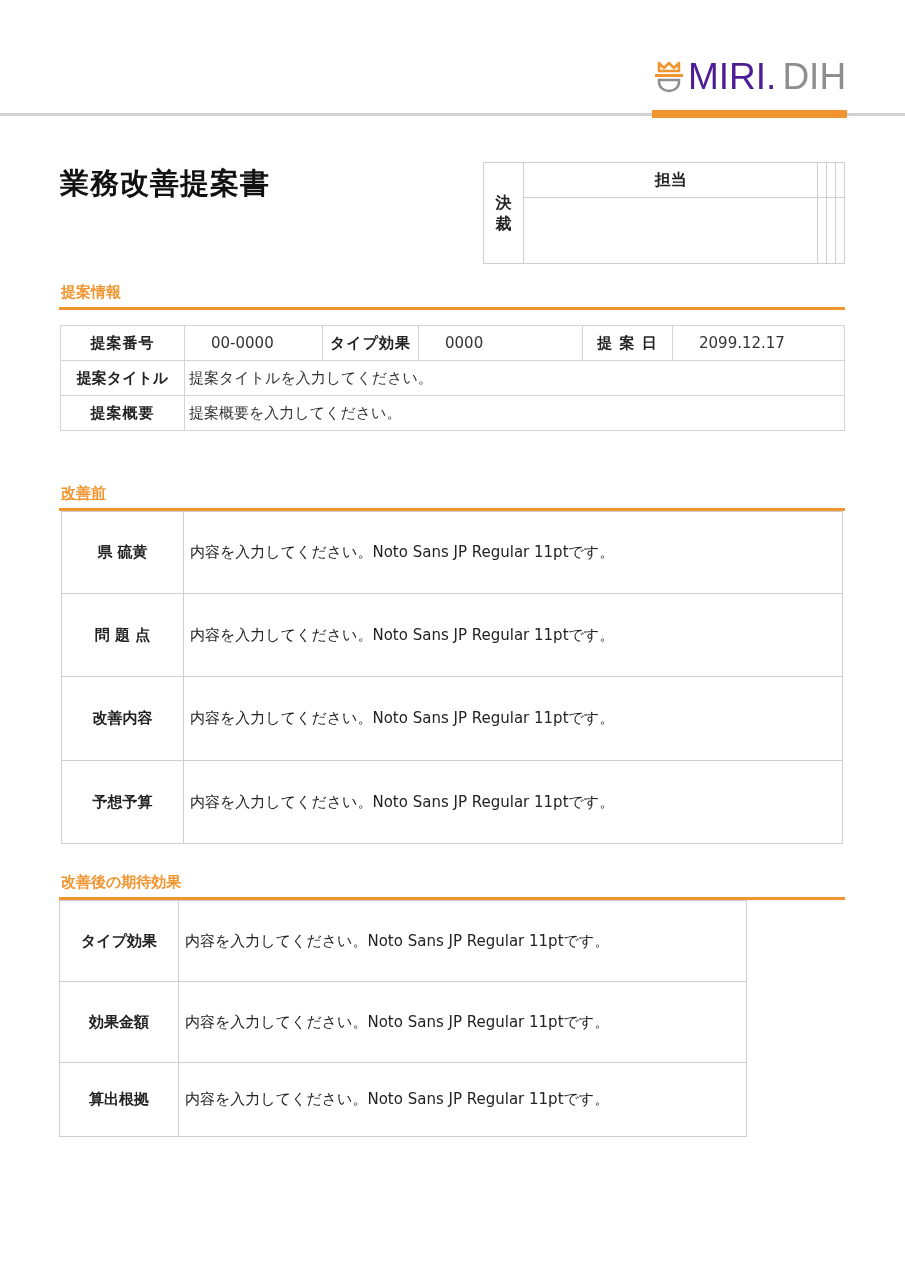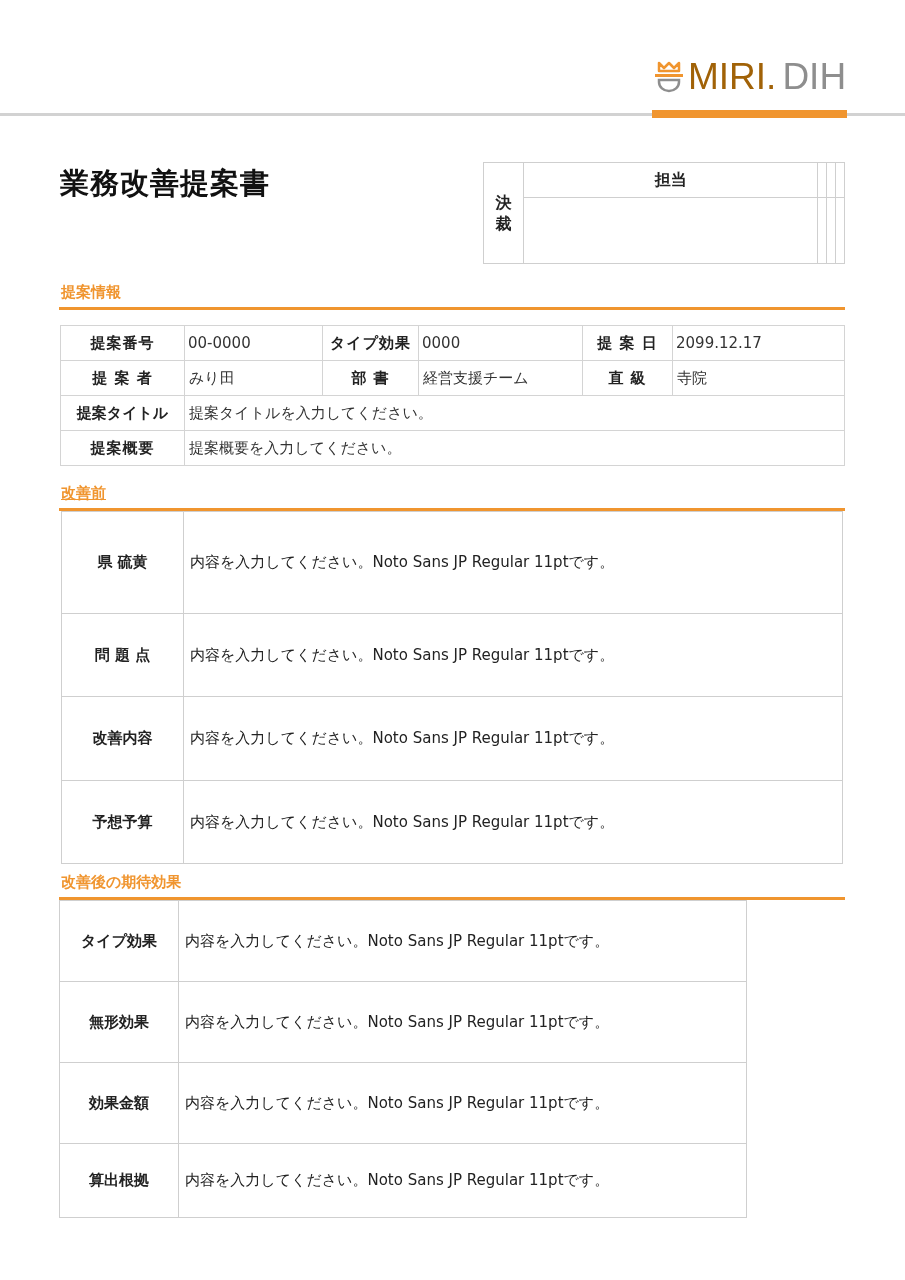--- a/index.html
+++ b/index.html
@@ -3,40 +3,40 @@
   <meta charset="utf-8">
   <style>
     * { box-sizing: border-box; margin: 0; padding: 0; }
     html, body { width: 905px; height: 1280px; background: #ffffff; overflow: hidden; }
     body { position: relative; font-family: "DejaVu Sans", "Liberation Sans", sans-serif; color: #222; }
 
     .header-line { position: absolute; left: 0; top: 113px; width: 905px; height: 3px; background: #d2d2d2; }
     .logo { position: absolute; left: 654px; top: 54px; height: 44px; display: flex; align-items: center; }
     .logo-mark { width: 30px; height: 34px; margin-right: 4px; }
     .logo-text { font-family: "Liberation Sans", sans-serif; font-size: 37px; letter-spacing: 0px; line-height: 1; }
-    .logo-miri { color: #a16207; }
+    .logo-miri { color: #4c1d95; }
     .logo-dih { color: #8e8e8e; margin-left: 6px; }
     .logo-bar { position: absolute; left: 652px; top: 110px; width: 195px; height: 8px; background: #f0952f; }
 
     .doc-title { position: absolute; left: 60px; top: 164px; font-size: 29px; font-weight: bold; color: #111; letter-spacing: 1px; }
 
     
     .approval { position: absolute; left: 483px; top: 162px; width: 362px; height: 102px; border-collapse: collapse; }
     .approval td { border: 1px solid #cfcfcf; font-family: Liberation Serif, serif; }
     .approval .side { width: 40px; text-align: center; font-weight: bold; font-size: 16px; line-height: 21px; }
     .approval .head { height: 35px; text-align: center; font-weight: bold; font-size: 16px; }
 
     .section-label { position: absolute; left: 61px; font-size: 15px; font-weight: bold; color: #f0952f; }
     .orange-rule { position: absolute; left: 59px; width: 786px; height: 3px; background: #f0952f; }
 
     table.info { position: absolute; left: 60px; top: 325px; width: 784px; border-collapse: collapse; table-layout: fixed; }
     table.info td { border: 1px solid #d4d4d4; height: 35px; font-size: 15px; padding: 0 4px; white-space: nowrap; overflow: hidden; }
     table.info td.lbl { text-align: center; font-weight: bold; letter-spacing: 1px; }
     table.info td.val { color: #333; }
-    table.info td.pad { padding-left: 3px; }
+    table.info td.pad { padding-left: 26px; }
 
     table.grid { position: absolute; border-collapse: collapse; table-layout: fixed; }
     table.grid td { border: 1px solid #cfcfcf; font-size: 15px; white-space: nowrap; }
     table.grid td.lbl { text-align: center; font-weight: bold; }
     table.grid td.val { padding-left: 6px; color: #222; }
   </style>
 </head>
 <body>
 
 <div class="logo">
@@ -88,47 +88,39 @@
   <tbody>
       <tr>
     <td class="lbl">提案番号</td>
     <td class="val pad">00-0000</td>
     <td class="lbl">タイプ効果</td>
     <td class="val pad">0000</td>
     <td class="lbl">提 案 日</td>
     <td class="val pad">2099.12.17</td>
   </tr>
   <tr>
-    <td class="lbl">提 案 者</td>
-    <td class="val">みり田</td>
-    <td class="lbl">部 書</td>
-    <td class="val">経営支援チーム</td>
-    <td class="lbl">直 級</td>
-    <td class="val">寺院</td>
-  </tr>
-  <tr>
     <td class="lbl" style="letter-spacing:0;margin-left:26px;">提案タイトル</td>
     <td class="val" colspan="5">提案タイトルを入力してください。</td>
   </tr>
   <tr>
     <td class="lbl">提案概要</td>
     <td class="val" colspan="5">提案概要を入力してください。</td>
   </tr>
 </tbody>
   </table>
 
 <div class="section-label" style="top:484px;text-decoration:underline;">改善前</div>
 <div class="orange-rule" style="top:508px;"></div>
 <table class="grid" style="left:61px; top:511px; width:782px;">
   <colgroup>
       <col style="width:122px">
       <col>
     </colgroup>
   <tbody>
-      <tr style="height:102px;">
+      <tr style="height:82px;">
     <td class="lbl">県 硫黄</td>
     <td class="val">内容を入力してください。Noto Sans JP Regular 11ptです。</td>
   </tr>
   <tr style="height:83px;">
     <td class="lbl">問 題 点</td>
     <td class="val">内容を入力してください。Noto Sans JP Regular 11ptです。</td>
   </tr>
   <tr style="height:84px;">
     <td class="lbl">改善内容</td>
     <td class="val">内容を入力してください。Noto Sans JP Regular 11ptです。</td>
@@ -146,24 +138,20 @@
   <colgroup>
       <col style="width:119px">
       <col>
     </colgroup>
   <tbody>
       <tr style="height:81px;">
     <td class="lbl">タイプ効果</td>
     <td class="val">内容を入力してください。Noto Sans JP Regular 11ptです。</td>
   </tr>
   <tr style="height:81px;">
-    <td class="lbl">無形効果</td>
-    <td class="val">内容を入力してください。Noto Sans JP Regular 11ptです。</td>
-  </tr>
-  <tr style="height:81px;">
     <td class="lbl">効果金額</td>
     <td class="val">内容を入力してください。Noto Sans JP Regular 11ptです。</td>
   </tr>
   <tr style="height:74px;">
     <td class="lbl">算出根拠</td>
     <td class="val">内容を入力してください。Noto Sans JP Regular 11ptです。</td>
   </tr>
 </tbody>
   </table>
 

